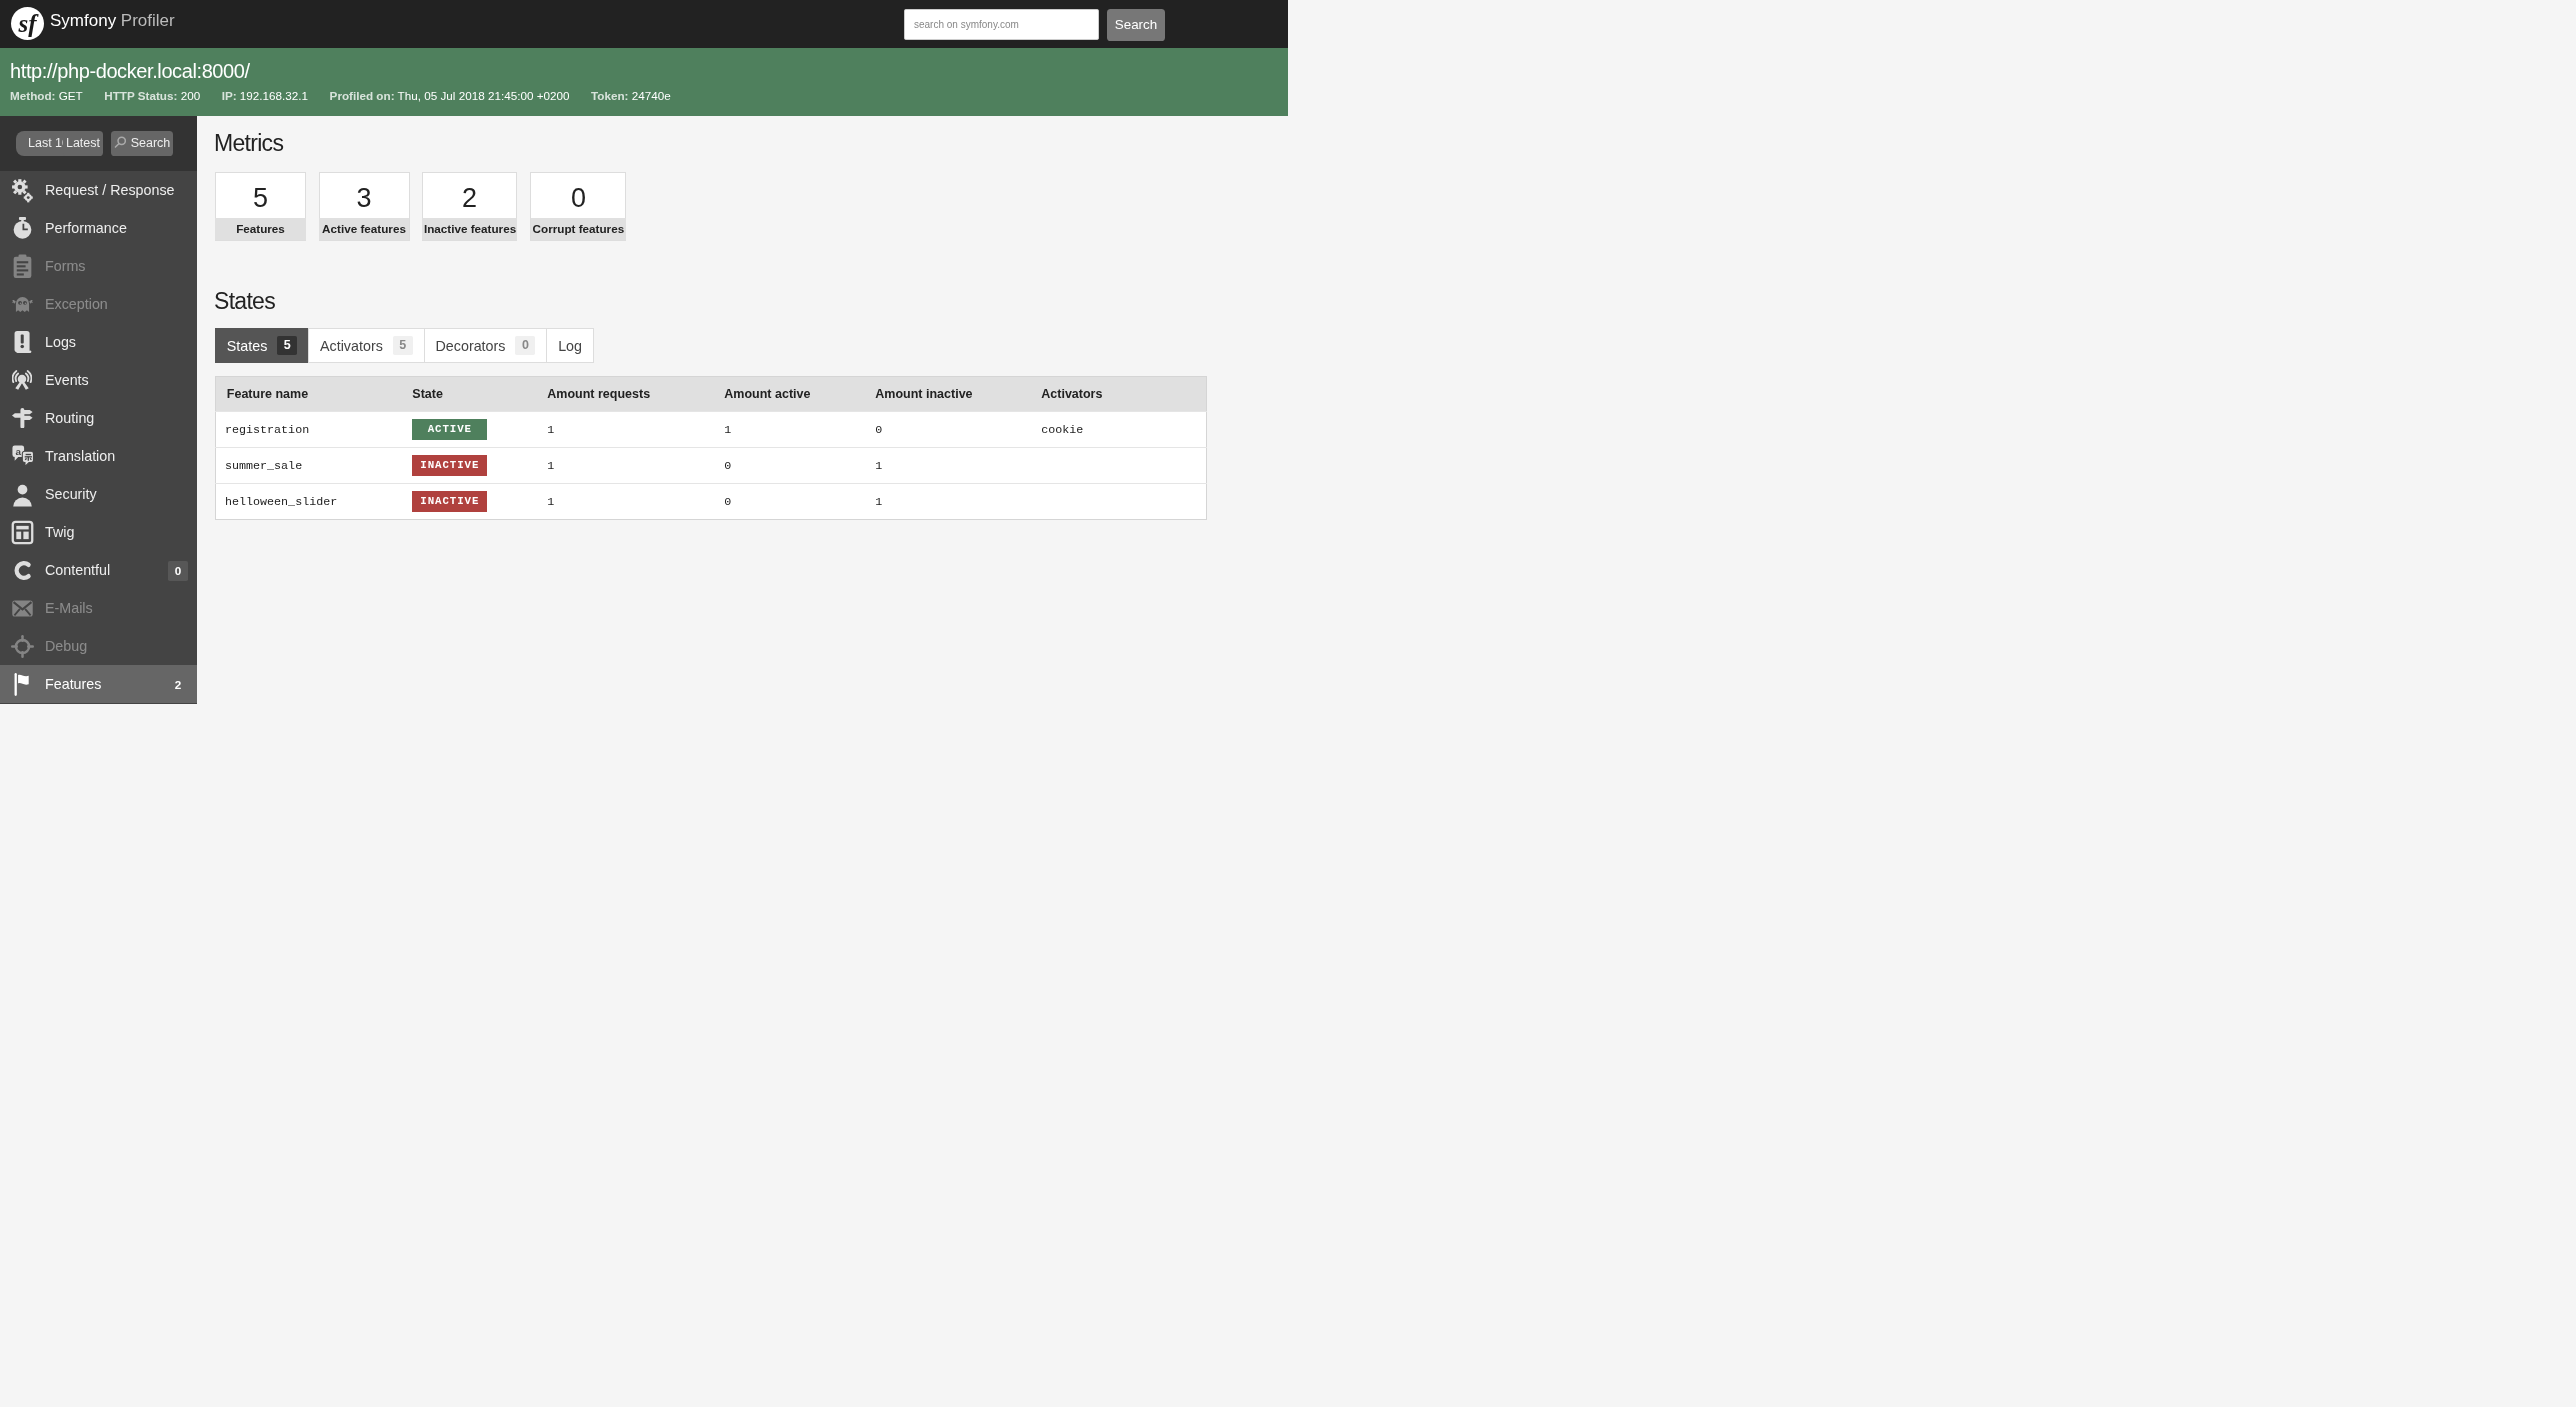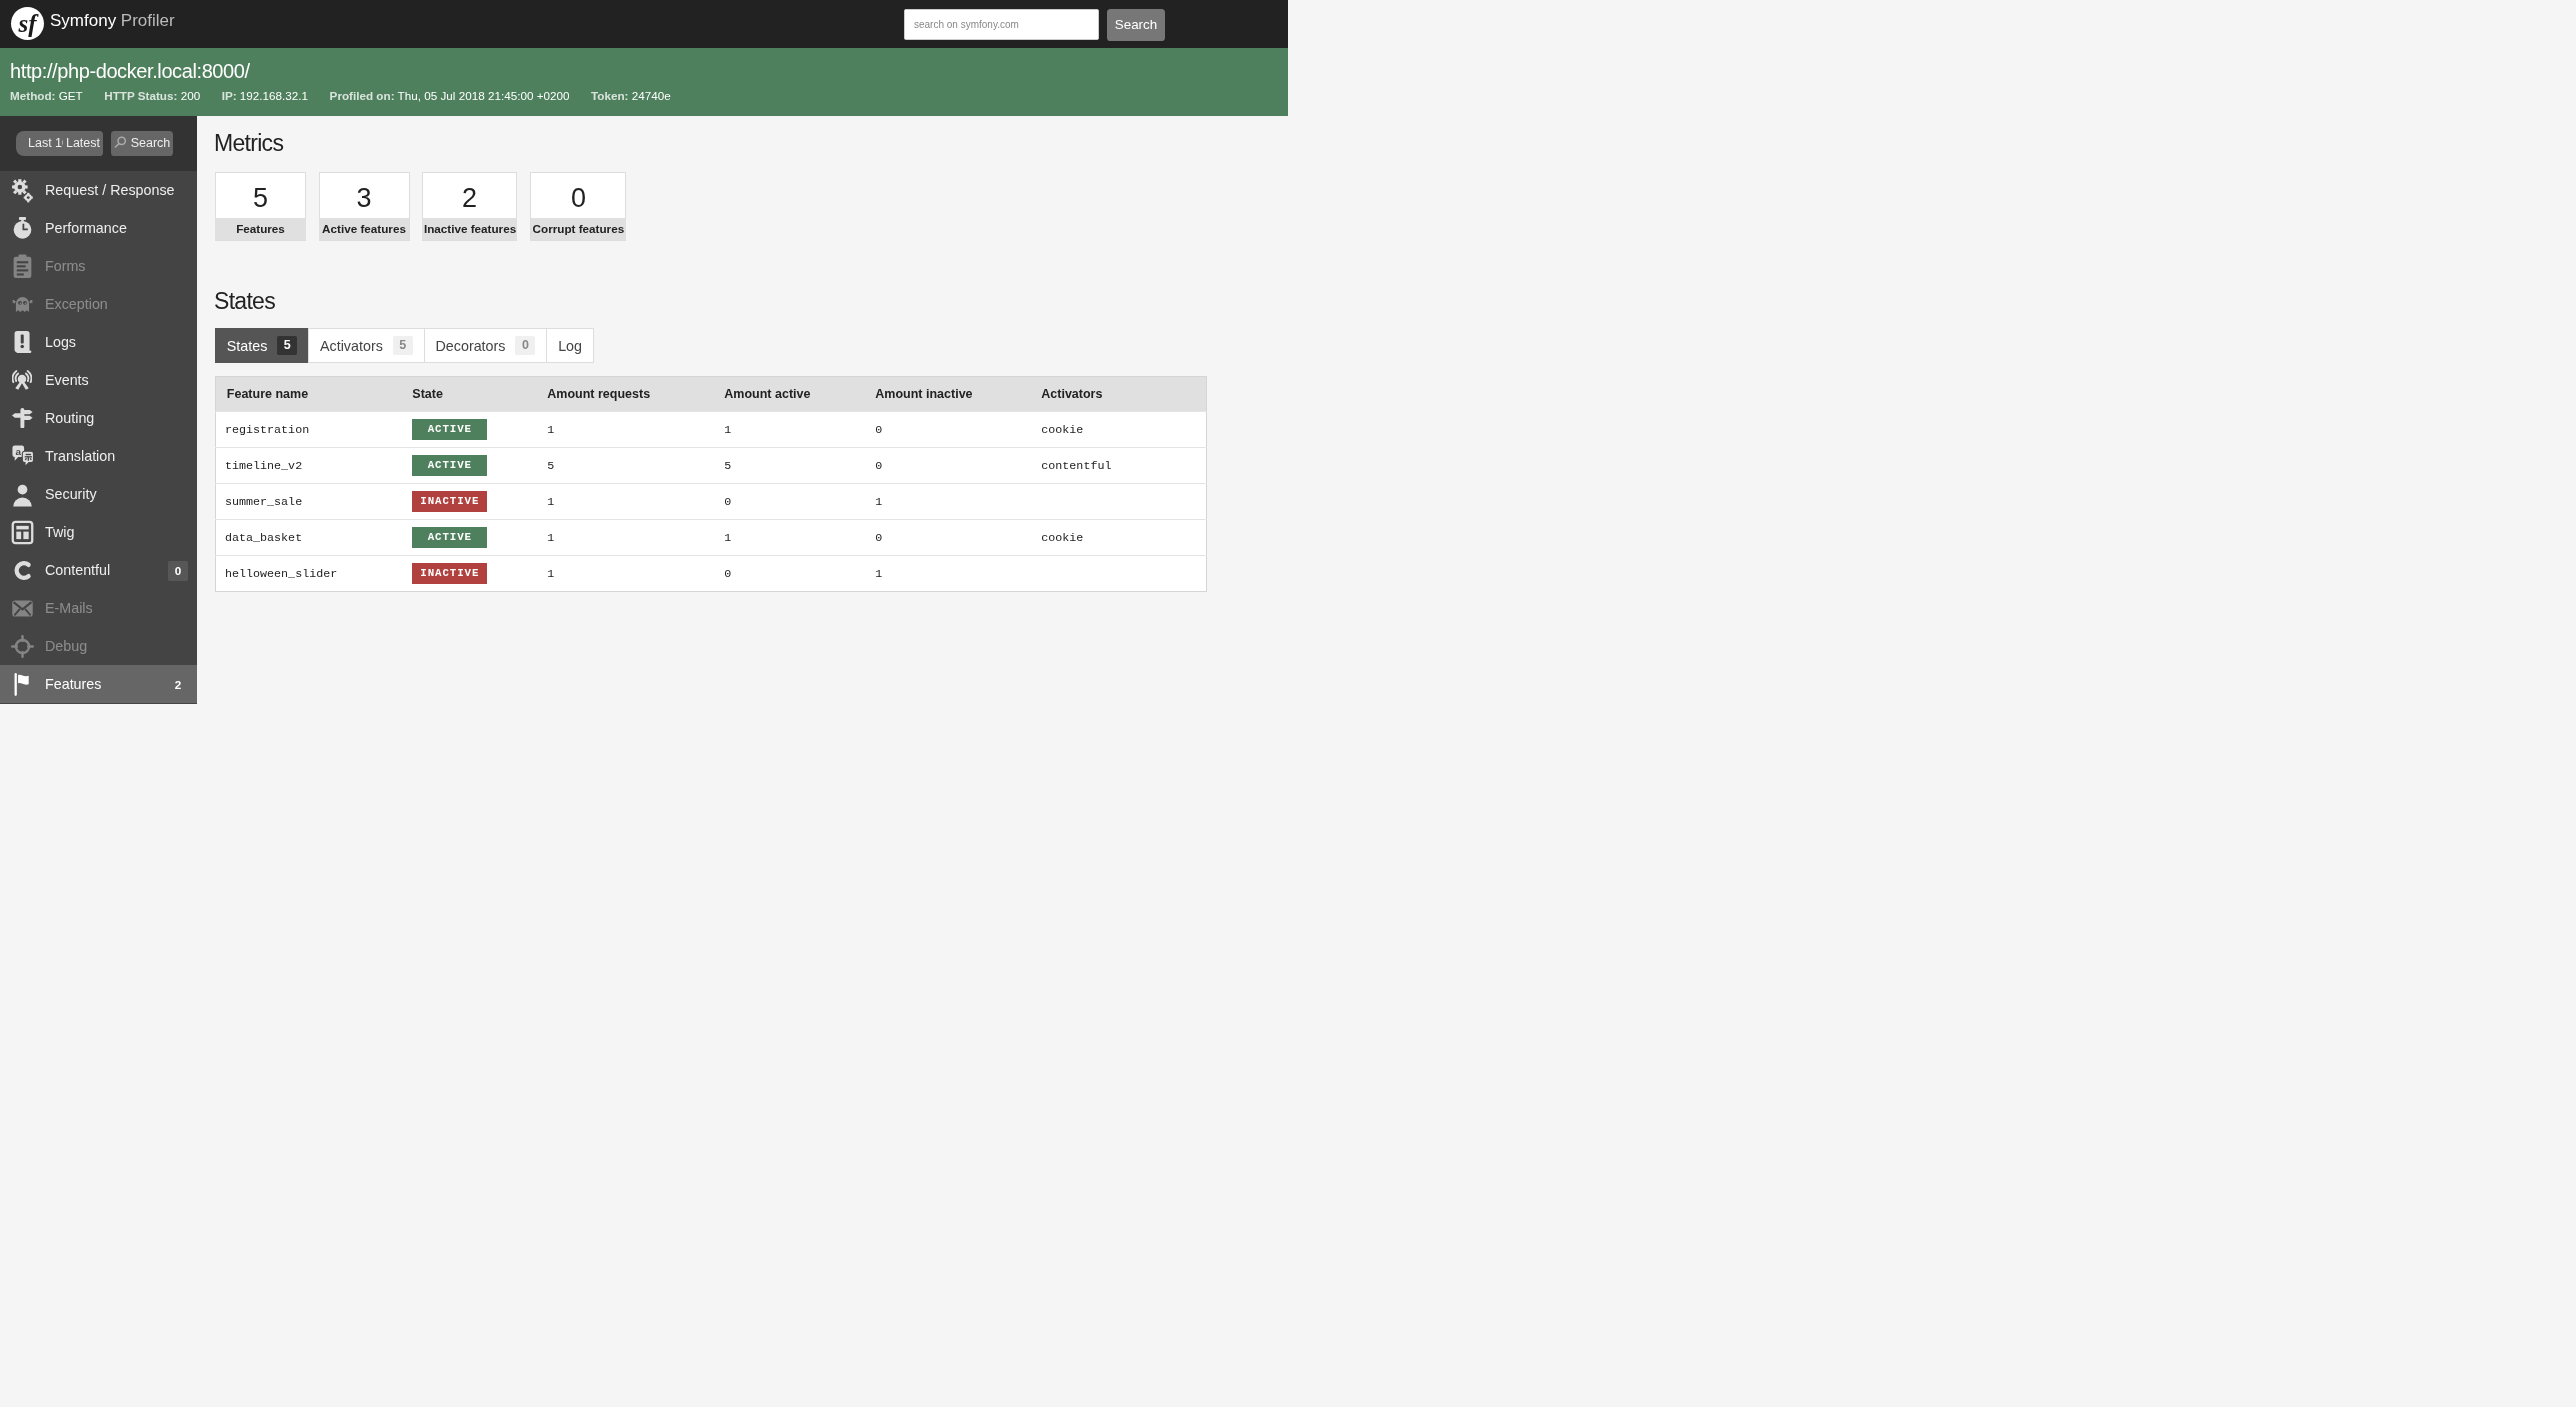--- a/index.html
+++ b/index.html
@@ -327,42 +327,26 @@
         </tr>
     <tr>
           <td>registration</td>
           <td><span class="st a">ACTIVE</span></td>
           <td>1</td>
           <td>1</td>
           <td>0</td>
           <td>cookie</td>
         </tr>
     <tr>
-          <td>timeline_v2</td>
-          <td><span class="st a">ACTIVE</span></td>
-          <td>5</td>
-          <td>5</td>
-          <td>0</td>
-          <td>contentful</td>
-        </tr>
-    <tr>
           <td>summer_sale</td>
           <td><span class="st i">INACTIVE</span></td>
           <td>1</td>
           <td>0</td>
           <td>1</td>
           <td></td>
-        </tr>
-    <tr>
-          <td>data_basket</td>
-          <td><span class="st a">ACTIVE</span></td>
-          <td>1</td>
-          <td>1</td>
-          <td>0</td>
-          <td>cookie</td>
         </tr>
     <tr>
           <td>helloween_slider</td>
           <td><span class="st i">INACTIVE</span></td>
           <td>1</td>
           <td>0</td>
           <td>1</td>
           <td></td>
         </tr>
   </tbody>

